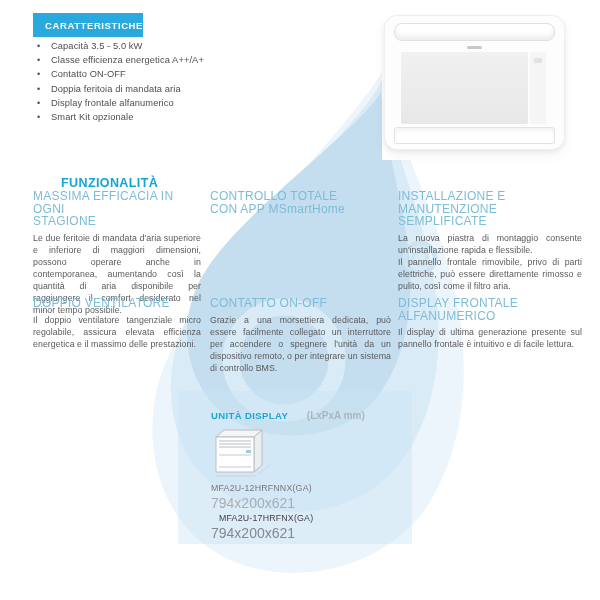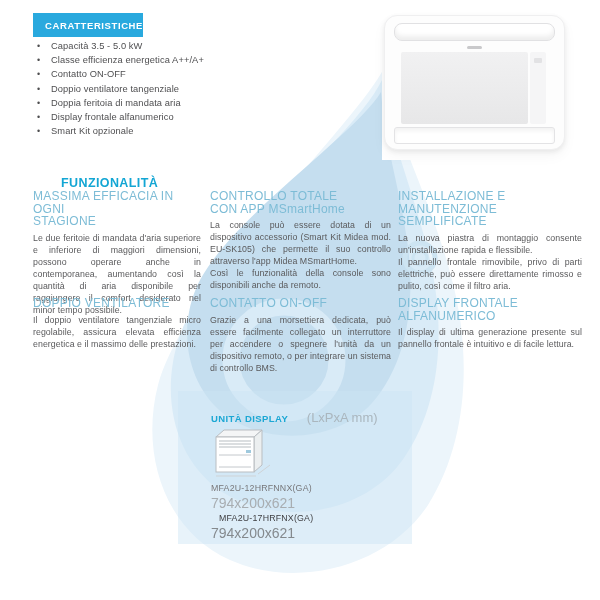--- a/index.html
+++ b/index.html
@@ -80,21 +80,21 @@
   .row1{top:190px;}
   .row2{top:297px;}
 
   
   .unit-panel{
     position:absolute;left:178px;top:391px;width:234px;height:153px;
     background:rgba(203,228,243,.45);
   }
   .unit-panel .up-head{position:absolute;left:33px;top:19px;font-size:9.5px;white-space:nowrap;}
   .up-head .up-title{color:#1ba7d4;font-weight:bold;letter-spacing:.4px;}
-  .up-head .up-dims-label{color:#aab6be;font-size:13px;margin-left:4px;font-weight:normal;padding-left:12px;}
+  .up-head .up-dims-label{color:#aab6be;font-size:10px;margin-left:4px;font-weight:bold;padding-left:12px;}
   .unit-drawing{position:absolute;left:32px;top:36px;}
   .model{position:absolute;left:33px;}
   .model .m-name{font-size:8.8px;font-weight:normal;letter-spacing:.2px;}
   .model .m-size{font-size:14px;margin-top:2px;}
   .model1{top:92px;}
   .model1 .m-name{color:#77777a;}
   .model1 .m-size{color:#a8adb1;}
   .model2{top:122px;}
   .model2 .m-name{color:#3e3e41;padding-left:8px;}
   .model2 .m-size{color:#84898d;}
@@ -126,21 +126,20 @@
   </svg>
 
   <div class="layer content">
 
     <div class="badge">CARATTERISTICHE</div>
 
     <ul class="features">
       <li>Capacità 3.5 - 5.0 kW</li>
       <li>Classe efficienza energetica A++/A+</li>
       <li>Contatto ON-OFF</li>
-      <li>Doppio ventilatore tangenziale</li>
       <li>Doppia feritoia di mandata aria</li>
       <li>Display frontale alfanumerico</li>
       <li>Smart Kit opzionale</li>
     </ul>
 
     <div class="product-photo">
       <div class="unit">
         <div class="vent-top"></div>
         <div class="logo"></div>
         <div class="panel"></div>
@@ -154,22 +153,20 @@
 
     <div class="section col1 row1">
       <h3 class="sec-head">MASSIMA EFFICACIA IN OGNI
 STAGIONE</h3>
       <p class="sec-body">Le due feritoie di mandata d'aria superiore e inferiore di maggiori dimensioni, possono operare anche in contemporanea, aumentando così la quantità di aria disponibile per raggiungere il comfort desiderato nel minor tempo possibile.</p>
     </div>
 
     <div class="section col2 row1">
       <h3 class="sec-head">CONTROLLO TOTALE
 CON APP MSmartHome</h3>
-      <p class="sec-body">La console può essere dotata di un dispositivo accessorio (Smart Kit Midea mod. EU-SK105) che permette il suo controllo attraverso l'app Midea MSmartHome.
-Così le funzionalità della console sono disponibili anche da remoto.</p>
     </div>
 
     <div class="section col3 row1">
       <h3 class="sec-head">INSTALLAZIONE E MANUTENZIONE
 SEMPLIFICATE</h3>
       <p class="sec-body">La nuova piastra di montaggio consente un'installazione rapida e flessibile.
 Il pannello frontale rimovibile, privo di parti elettriche, può essere direttamente rimosso e pulito, così come il filtro aria.</p>
     </div>
 
     <div class="section col1 row2">

